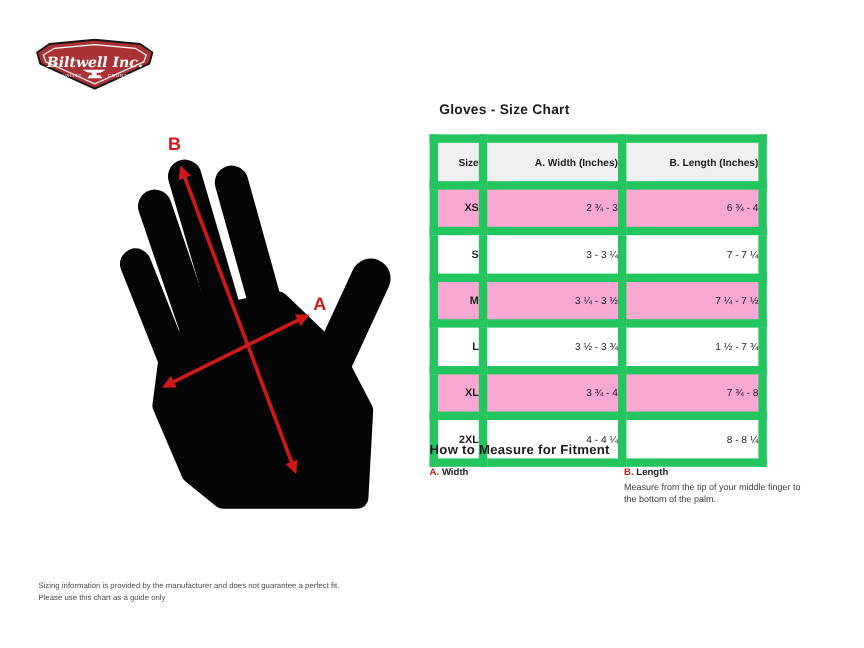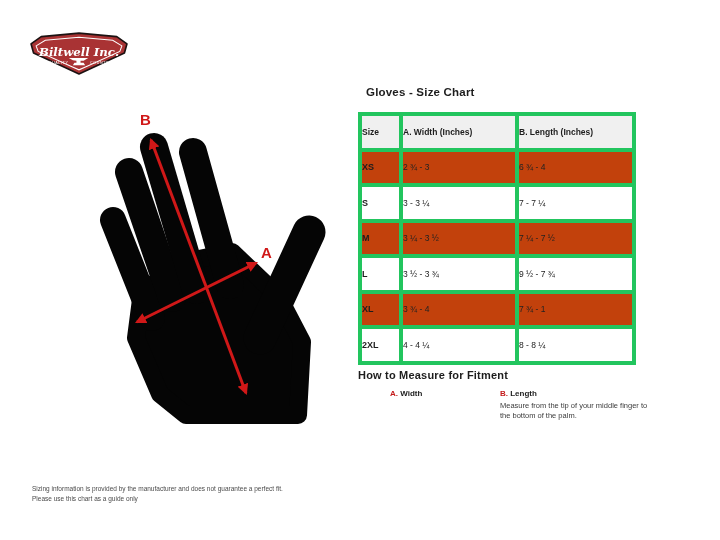--- a/index.html
+++ b/index.html
@@ -18,37 +18,37 @@
   .chart-title{
     position:absolute;left:366px;top:86px;
     font-size:11.5px;font-weight:bold;color:#1d1d1d;letter-spacing:.2px;
   }
   table.size-table{
     position:absolute;left:358px;top:112px;
     width:274px;border-collapse:collapse;table-layout:fixed;
     font-size:8.5px;color:#222;
   }
   table.size-table th, table.size-table td{
-    border:4px solid #22c55e;text-align:left;vertical-align:middle;
+    border:7px solid #22c55e;text-align:right;vertical-align:middle;
     height:31.5px;padding:0;
   }
   table.size-table th{background:#f0f0f0;font-weight:bold;color:#1d1d1d;}
   table.size-table col.c-size{width:41px;}
   table.size-table col.c-width{width:116px;}
   table.size-table col.c-length{width:117px;}
   table.size-table td.size-cell{font-weight:bold;color:#1d1d1d;font-size:9px;}
-  table.size-table tr.odd td{background:#c2410c;}
+  table.size-table tr.odd td{background:#f9a8d4;}
   table.size-table tr.even td{background:#ffffff;}
   .howto-title{
     position:absolute;left:358px;top:369px;
     font-size:11px;font-weight:bold;color:#1d1d1d;letter-spacing:.2px;
   }
   .measure-col{position:absolute;top:389px;}
-  .measure-col.a{left:358px;width:137px;margin-left:32px;}
-  .measure-col.b{left:500px;width:148px;}
+  .measure-col.a{left:358px;width:137px;}
+  .measure-col.b{left:520px;width:148px;}
   .measure-head{font-size:8px;font-weight:bold;color:#1d1d1d;margin-bottom:3px;}
   .measure-head .prefix{color:#c41b1b;}
   .measure-desc{font-size:7.5px;color:#3c3c3c;line-height:1.35;}
   
   .footer{
     position:absolute;left:32px;top:484px;
     font-size:6.5px;color:#4a4a4a;line-height:1.55;
   }
 </style>
 </head>
@@ -118,26 +118,26 @@
         <td>7 - 7 ¼</td>
       </tr>
       <tr class="odd">
         <td class="size-cell">M</td>
         <td>3 ¼ - 3 ½</td>
         <td>7 ¼ - 7 ½</td>
       </tr>
       <tr class="even">
         <td class="size-cell">L</td>
         <td>3 ½ - 3 ¾</td>
-        <td>9 ½ - 7 ¾</td>
+        <td>1 ½ - 7 ¾</td>
       </tr>
       <tr class="odd">
         <td class="size-cell">XL</td>
         <td>3 ¾ - 4</td>
-        <td>7 ¾ - 1</td>
+        <td>7 ¾ - 8</td>
       </tr>
       <tr class="even">
         <td class="size-cell">2XL</td>
         <td>4 - 4 ¼</td>
         <td>8 - 8 ¼</td>
       </tr>
     </tbody>
   </table>
 
   <div class="howto-title">How to Measure for Fitment</div>

